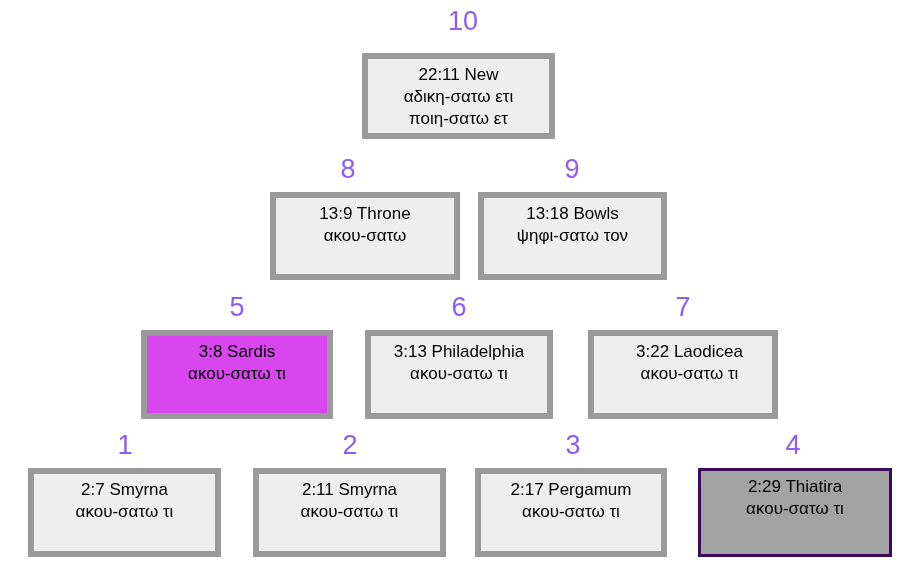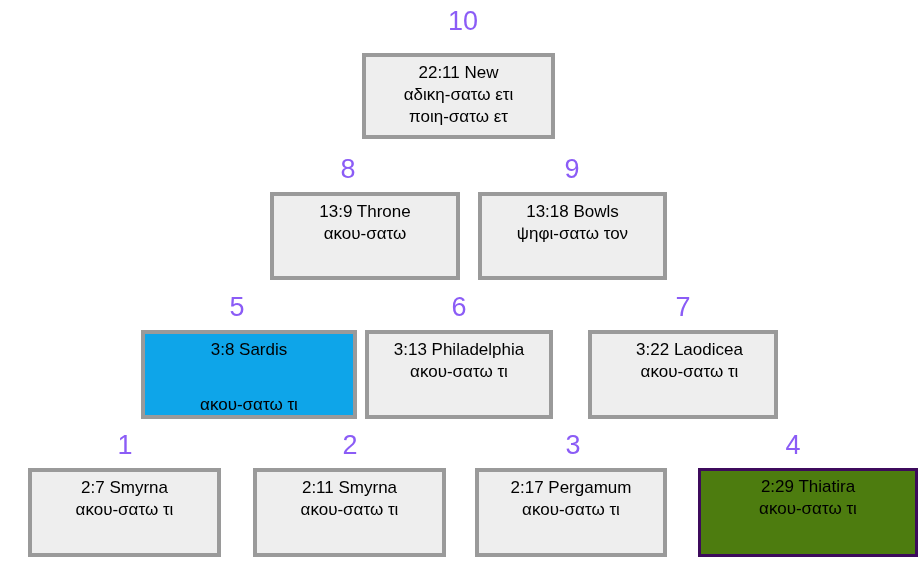--- a/index.html
+++ b/index.html
@@ -8,21 +8,21 @@
     background:#ffffff;
     font-family:"Liberation Sans","DejaVu Sans",sans-serif;
     overflow:hidden;
   }
   #stage{position:relative;width:920px;height:576px;}
 
   .node{
     position:absolute;
     box-sizing:border-box;
     background:#eeeeee;
-    border:4px solid #14b8a6;
+    border:6px solid #14b8a6;
     display:flex;
     flex-direction:column;
     align-items:center;
     padding-top:5px;
     color:#000000;
     line-height:1.30;
   }
   .node .ln{
     font-size:17px;
     white-space:nowrap;
@@ -55,26 +55,26 @@
     <div class="node" style="left: 253px; top: 468px; width: 193px; height: 89px; background: rgb(238, 238, 238); border-color: rgb(154, 154, 154);">
       <div class="ln">2:11 Smyrna</div>
       <div class="ln">ακου-σατω τι</div>
     </div>
     <div class="numlabel" style="left: 573px; top: 430px;">3</div>
     <div class="node" style="left: 475px; top: 468px; width: 192px; height: 89px; background: rgb(238, 238, 238); border-color: rgb(154, 154, 154);">
       <div class="ln">2:17 Pergamum</div>
       <div class="ln">ακου-σατω τι</div>
     </div>
     <div class="numlabel" style="left: 793px; top: 430px;">4</div>
-    <div class="node highlight" style="left: 698px; top: 468px; width: 220px; height: 89px; background: #4d7c0f; border-color: rgb(61, 10, 92);">
+    <div class="node highlight" style="left: 698px; top: 468px; width: 194px; height: 89px; background: #a3a3a3; border-color: rgb(61, 10, 92);">
       <div class="ln">2:29 Thiatira</div>
       <div class="ln">ακου-σατω τι</div>
     </div>
     <div class="numlabel" style="left: 237px; top: 292px;">5</div>
-    <div class="node" style="left: 141px; top: 330px; width: 216px; height: 89px; background: #0ea5e9; border-color: rgb(154, 154, 154); gap: 33px;">
+    <div class="node" style="left: 141px; top: 330px; width: 192px; height: 89px; background: #d946ef; border-color: rgb(154, 154, 154);">
       <div class="ln">3:8 Sardis</div>
       <div class="ln">ακου-σατω τι</div>
     </div>
     <div class="numlabel" style="left: 459px; top: 292px;">6</div>
     <div class="node" style="left: 365px; top: 330px; width: 188px; height: 89px; background: rgb(238, 238, 238); border-color: rgb(154, 154, 154);">
       <div class="ln">3:13 Philadelphia</div>
       <div class="ln">ακου-σατω τι</div>
     </div>
     <div class="numlabel" style="left: 683px; top: 292px;">7</div>
     <div class="node" style="left: 588px; top: 330px; width: 190px; height: 89px; background: rgb(238, 238, 238); border-color: rgb(154, 154, 154); padding-left: 13px;">

